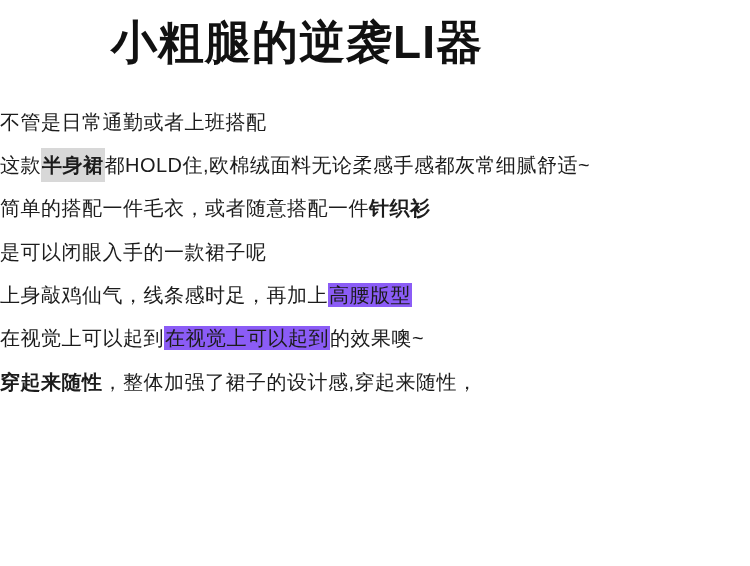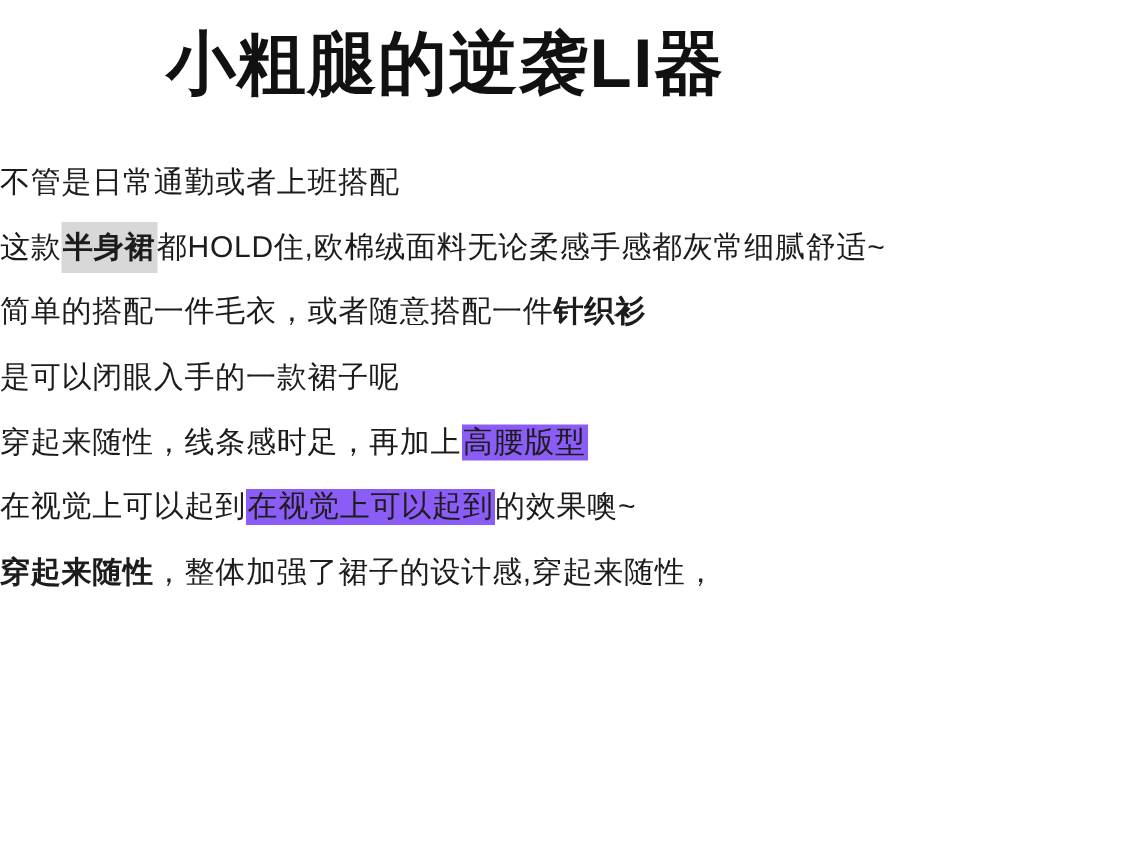--- a/index.html
+++ b/index.html
@@ -90,21 +90,21 @@
 
     <p class="line">
       <span>简单的搭配一件毛衣，或者随意搭配一件</span><span class="bold">针织衫</span>
     </p>
 
     <p class="line">
       <span>是可以闭眼入手的一款裙子呢</span>
     </p>
 
     <p class="line">
-      <span>穿起来随性，线条感时足，再加上</span><span class="hl">高腰版型</span>
+      <span>上身敲鸡仙气，线条感时足，再加上</span><span class="hl">高腰版型</span>
     </p>
 
     <p class="line">
       <span>在视觉上可以起到</span><span class="hl">在视觉上可以起到</span><span>的效果噢~</span>
     </p>
 
     <p class="line">
       <span class="bold">穿起来随性</span><span>，整体加强了裙子的设计感,穿起来随性，</span>
     </p>
 

